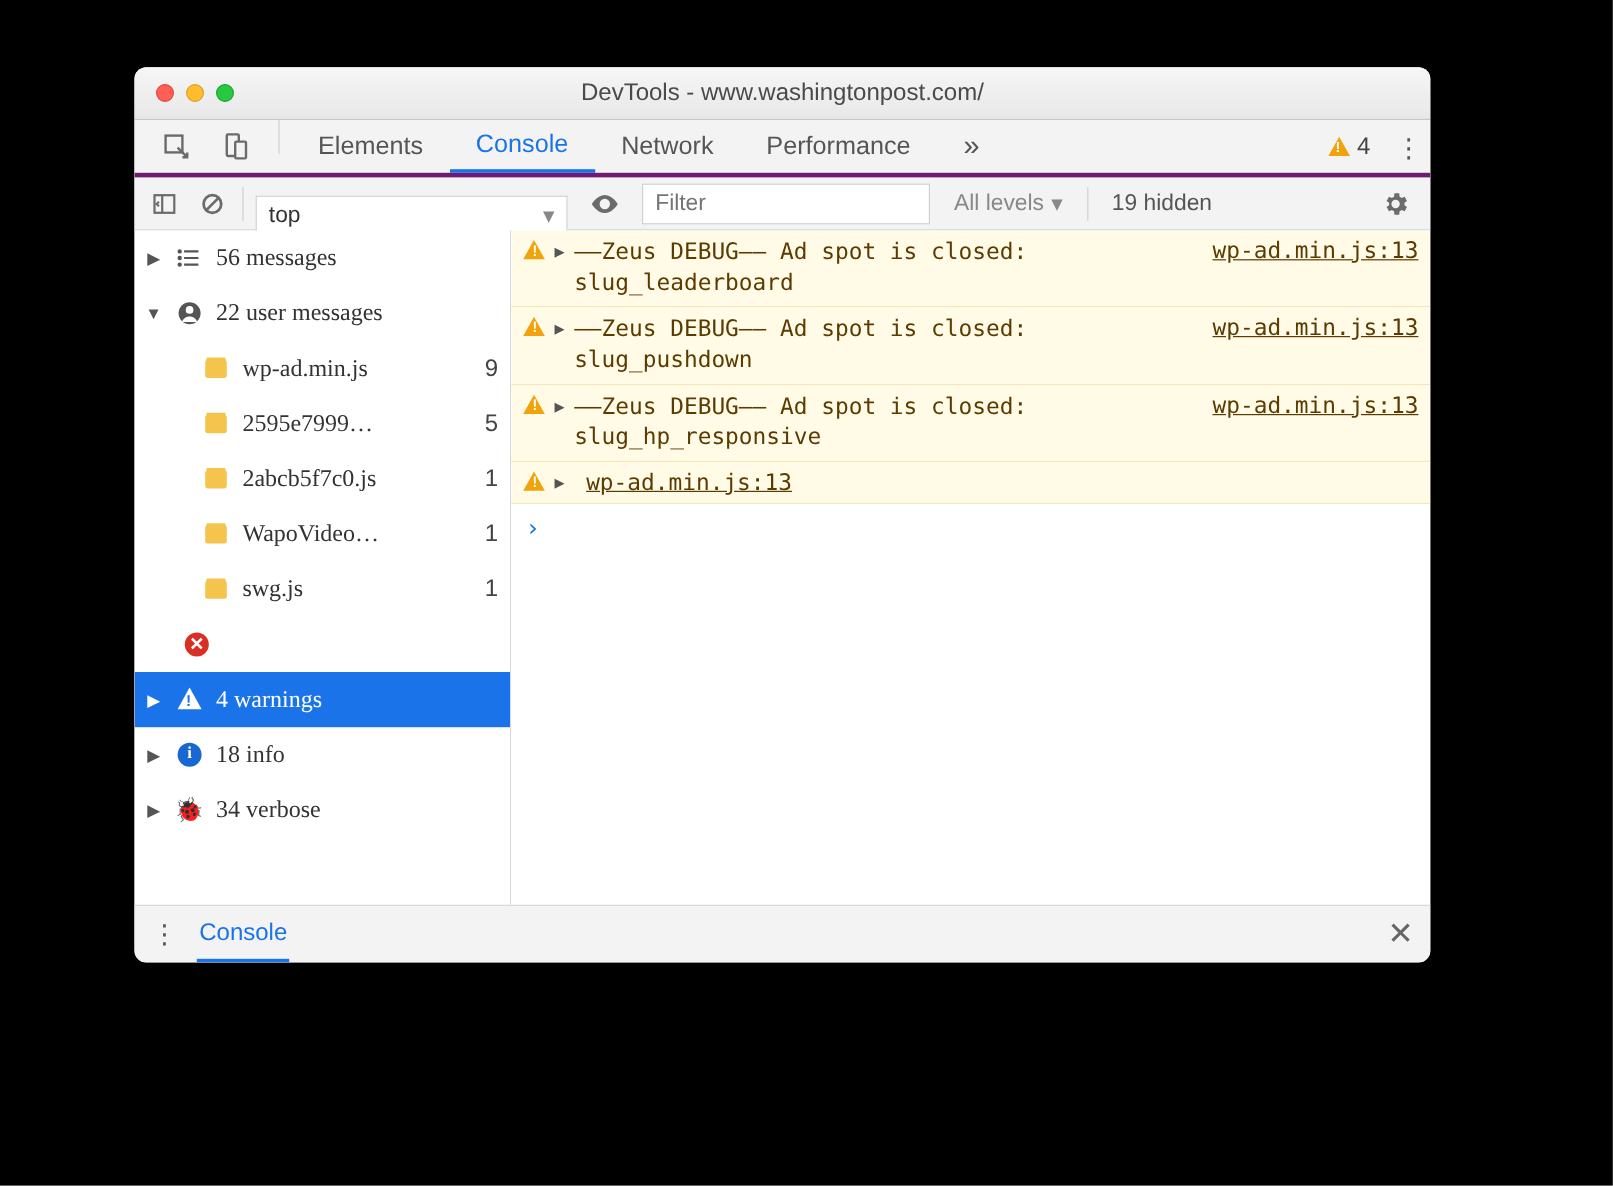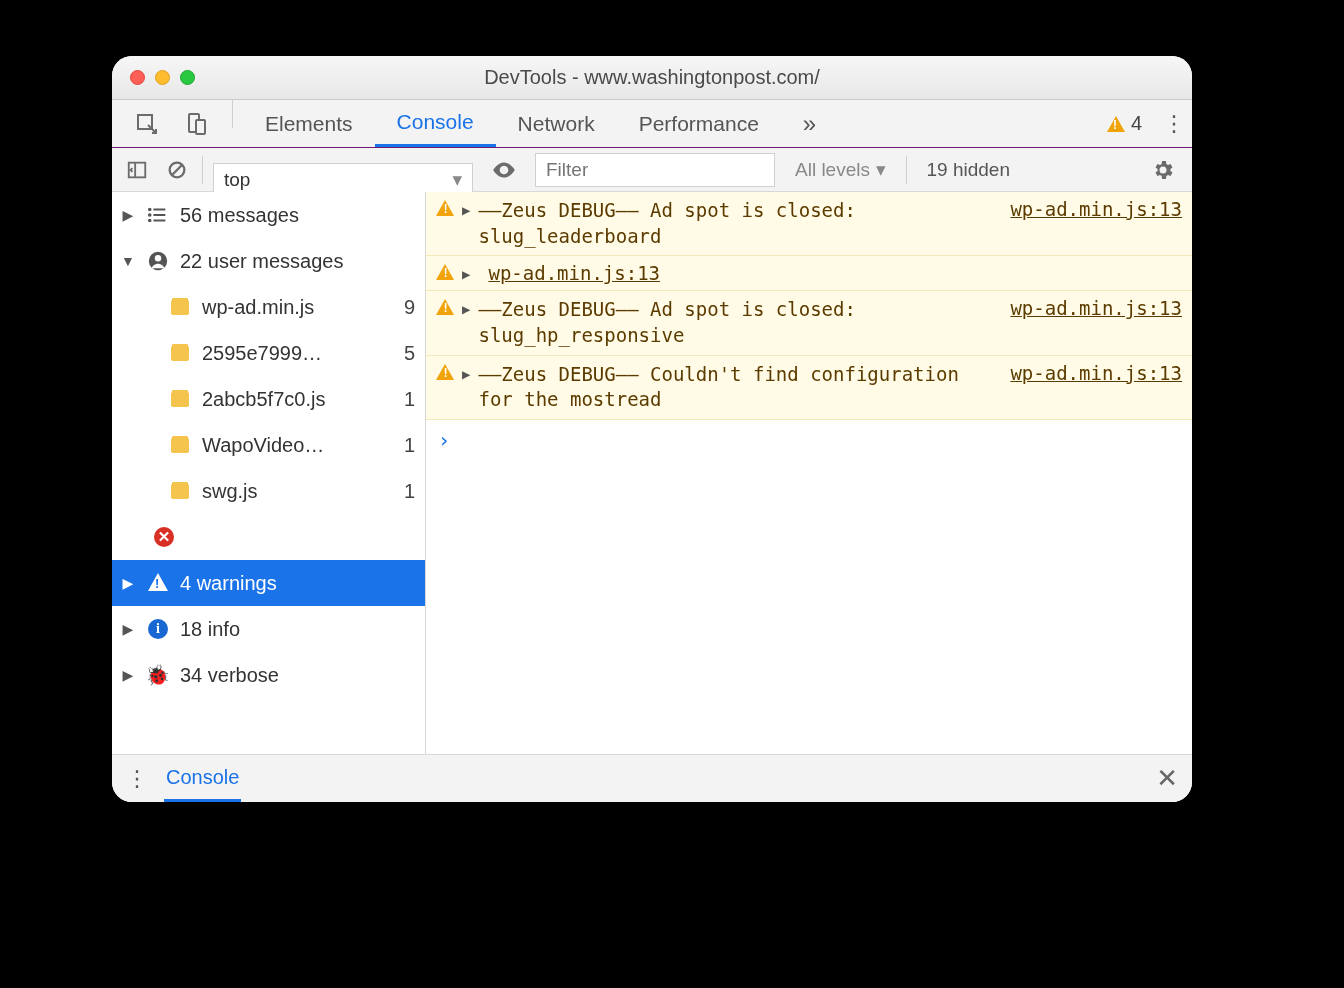--- a/index.html
+++ b/index.html
@@ -10,21 +10,21 @@
       font-family: -apple-system, "Helvetica Neue", Arial, sans-serif;
       position: relative;
     }
     .window {
       position: absolute;
       left: 112px;
       top: 56px;
       width: 1080px;
       height: 746px;
       background: #fff;
-      border-radius: 20px;
+      border-radius: 10px;
       box-shadow: 0 20px 60px rgba(0,0,0,0.4);
       overflow: hidden;
       display: flex;
       flex-direction: column;
     }
     .titlebar {
       height: 44px;
       background: linear-gradient(#f6f6f6, #e8e8e8);
       border-bottom: 1px solid #c8c8c8;
       display: flex;
@@ -35,21 +35,21 @@
     .tl { width: 15px; height: 15px; border-radius: 50%; }
     .tl-close { background: #ff5f57; border: 1px solid #e1483f; }
     .tl-min { background: #febc2e; border: 1px solid #dfa023; }
     .tl-max { background: #28c840; border: 1px solid #1ba62f; }
     .title {
       position: absolute; left: 0; right: 0; text-align: center;
       font-size: 20px; color: #4a4a4a; pointer-events: none;
     }
     .tabs-row {
       height: 48px; display: flex; 
-      border-bottom: 1px solid #701a75; background: #f3f3f3;
+      border-bottom: 4px solid #701a75; background: #f3f3f3;
     }
     .tool-icons-left { display: flex; align-items: center; gap: 20px; padding: 0 20px; }
     .tabs { display: flex; align-items: stretch; height: 100%; margin-left: 10px; }
     .tab {
       padding: 0 22px; display: flex; align-items: center;
       font-size: 21px; color: #555; cursor: pointer;
     }
     .tab.active {
       color: #1a73e8; border-bottom: 3px solid #1a73e8;
     }
@@ -96,21 +96,21 @@
       font-size: 20px; color: #333; overflow-y: auto;
     }
     .sb-row {
       display: flex; align-items: center; height: 46px;
       padding-left: 8px; gap: 10px; cursor: pointer;
     }
     .sb-arrow {
       width: 16px; display: inline-flex; justify-content: center; color: #555; font-size: 14px;
     }
     .sb-ico { width: 24px; display: inline-flex; justify-content: center; align-items: center; }
-    .sb-label { flex: 1; white-space: nowrap; overflow: hidden; text-overflow: ellipsis; }
+    .sb-label { flex: 1; white-space: nowrap; overflow: hidden; text-overflow: ellipsis; font-family: Liberation Serif, serif; }
     .sb-count { width: 32px; text-align: right; padding-right: 10px; color: #444; }
     .sb-child { padding-left: 56px; }
     .sb-row.selected { background: #1a73e8; color: #fff; }
     .sb-row.selected .sb-arrow, .sb-row.selected .sb-count { color: #fff; }
     .folder-ico { width: 18px; height: 15px; background: #f4c44c; border-radius: 2px; box-shadow: 0 -3px 0 -1px #f4c44c; }
     .list-ico svg, .user-ico svg { width: 22px; height: 22px; }
     .err-circle { width: 20px; height: 20px; border-radius: 50%; background: #d93025; color: #fff; display: flex; align-items: center; justify-content: center; font-size: 15px; font-weight: bold; }
     .warn-tri { width: 0; height: 0; border-left: 10px solid transparent; border-right: 10px solid transparent; border-bottom: 18px solid #fff; position: relative; margin-top: -3px; }
     .warn-tri::after { content: "!"; position: absolute; top: 3px; left: -3px; color: #1a73e8; font-size: 13px; font-weight: bold; }
     .warn-tri-small { width: 0; height: 0; border-left: 9px solid transparent; border-right: 9px solid transparent; border-bottom: 16px solid #f0a30a; position: relative; }
@@ -328,36 +328,36 @@
           </span>
         <span class="msg-arrow">▶</span>
         <span class="msg-text">––Zeus DEBUG–– Ad spot is closed: slug_leaderboard</span>
         <span class="msg-src">wp-ad.min.js:13</span>
       </div>
       <div class="msg">
         <span class="msg-ico">
             <div class="warn-tri-small"></div>
           </span>
         <span class="msg-arrow">▶</span>
+        <span class="msg-text">––Zeus DEBUG–– Ad spot is closed: slug_pushdown</span>
         <span class="msg-src">wp-ad.min.js:13</span>
       </div>
       <div class="msg">
         <span class="msg-ico">
             <div class="warn-tri-small"></div>
           </span>
         <span class="msg-arrow">▶</span>
         <span class="msg-text">––Zeus DEBUG–– Ad spot is closed: slug_hp_responsive</span>
         <span class="msg-src">wp-ad.min.js:13</span>
       </div>
       <div class="msg">
         <span class="msg-ico">
             <div class="warn-tri-small"></div>
           </span>
         <span class="msg-arrow">▶</span>
-        <span class="msg-text">––Zeus DEBUG–– Couldn't find configuration for the mostread</span>
         <span class="msg-src">wp-ad.min.js:13</span>
       </div>
       <div class="prompt-row">
         <span>›</span>
       </div>
     </div>
   </div>
 
   <div class="drawer">
     <div class="kebab" style="width:auto;">⋮</div>

